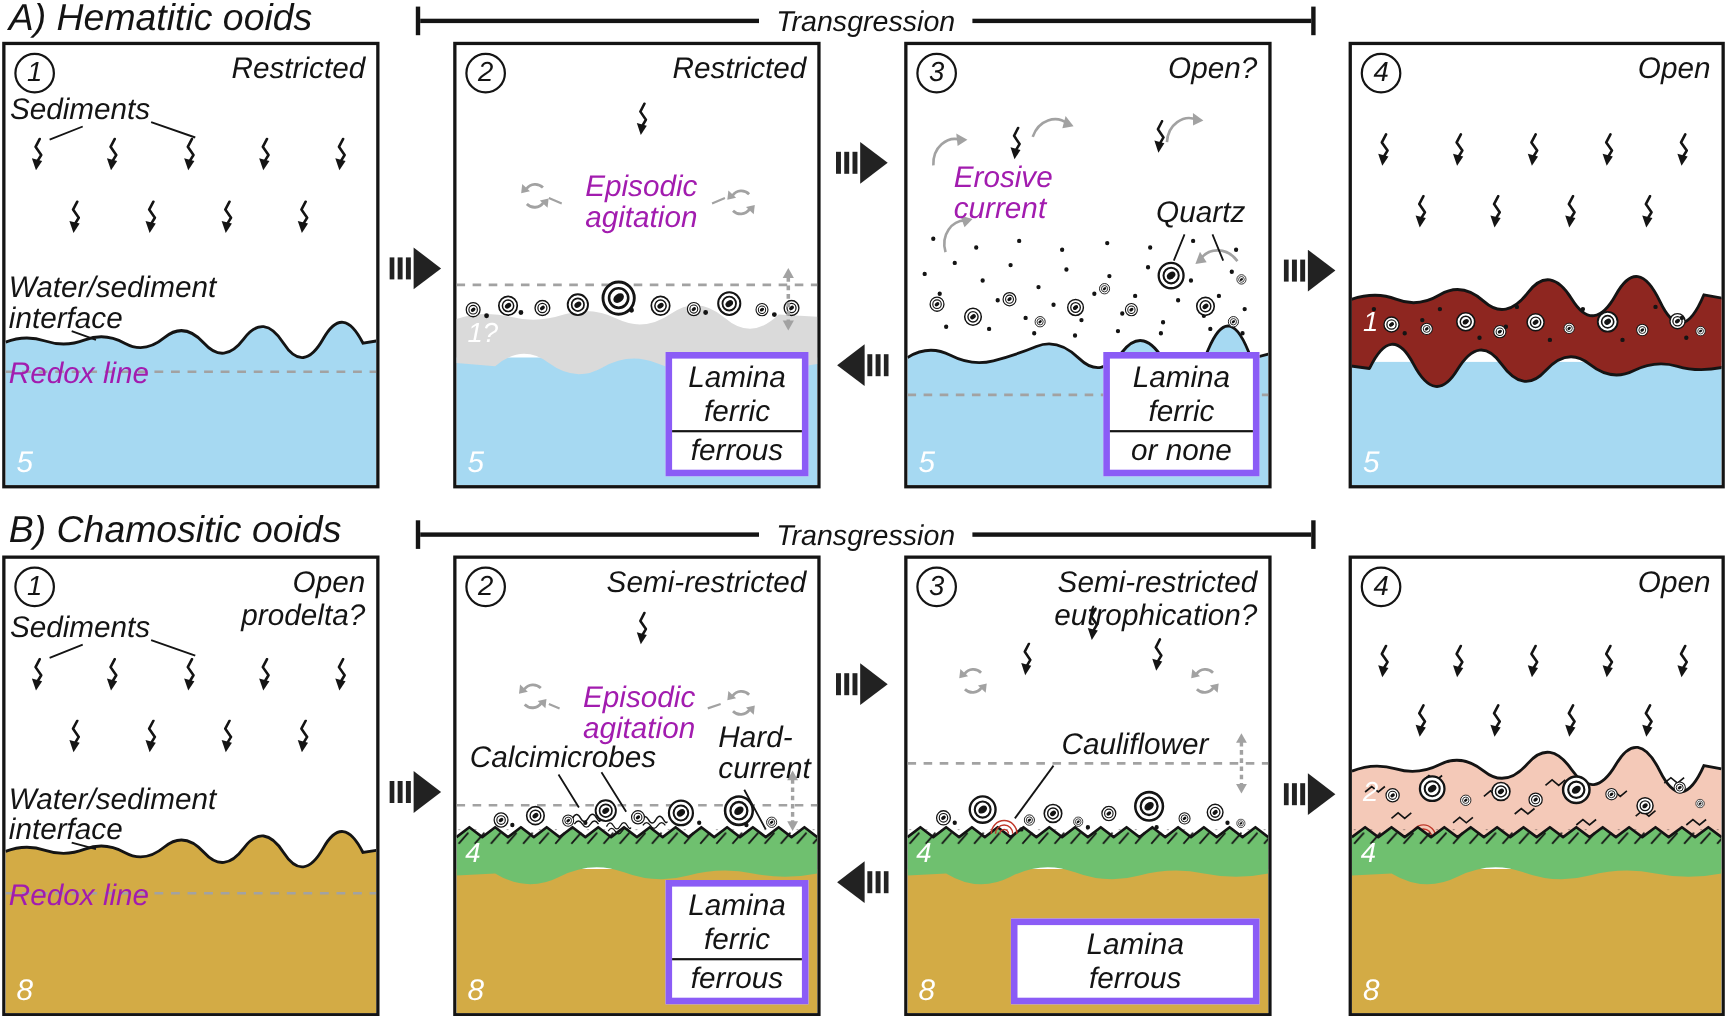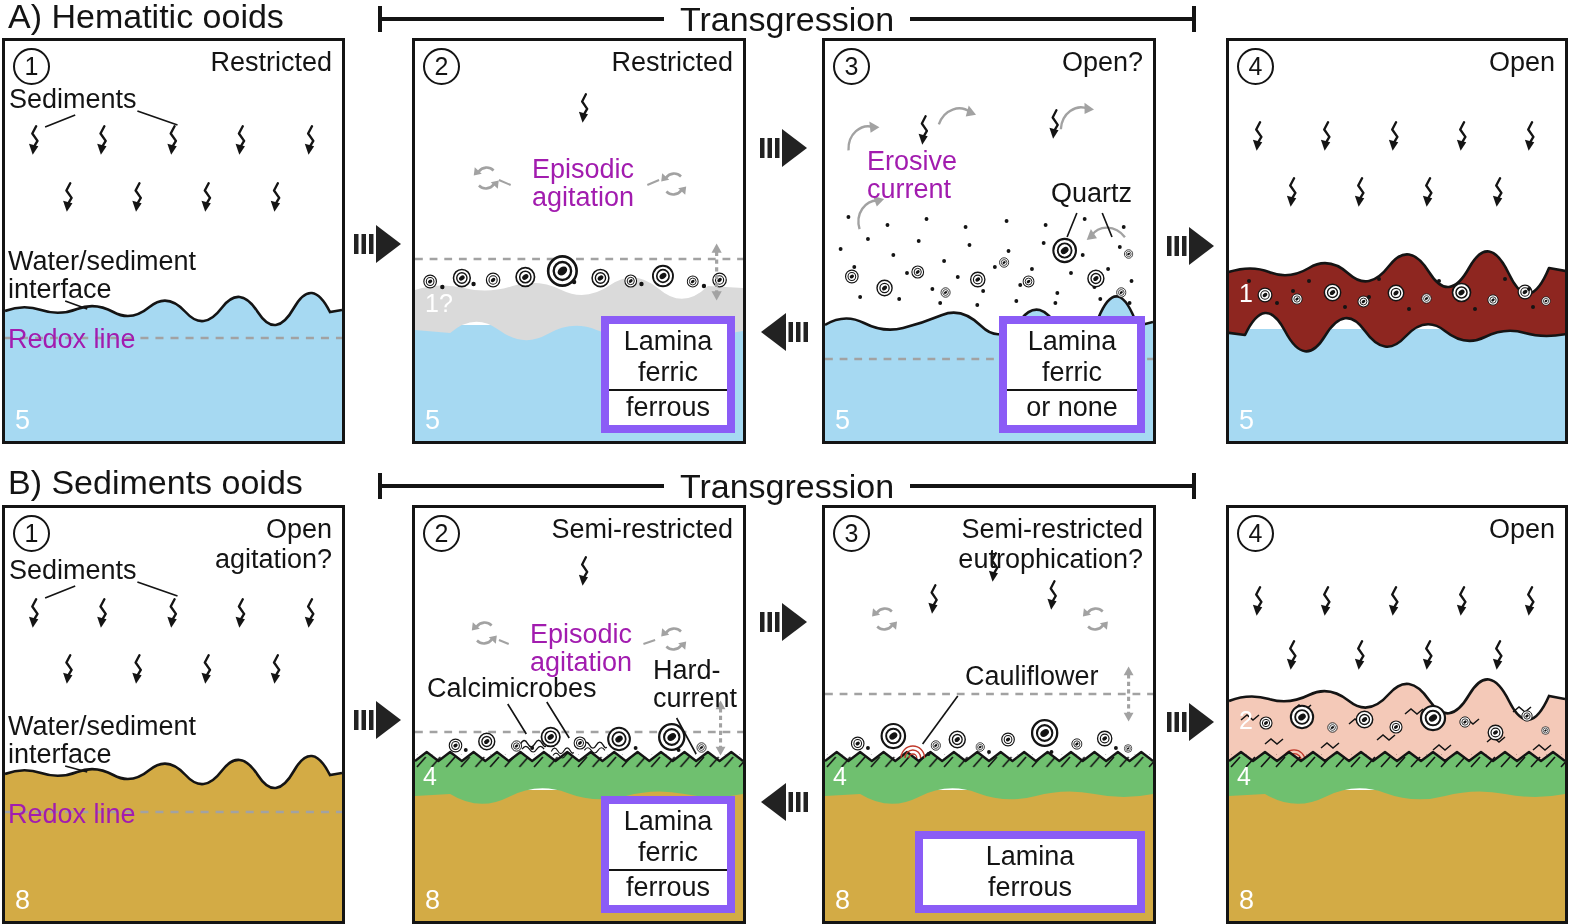--- a/index.html
+++ b/index.html
@@ -1,44 +1,44 @@
 <!DOCTYPE html>
 <html><head>
 <meta charset="utf-8">
 <style>
   html,body { margin:0; padding:0; background:#fff; }
   .stage {
     position:relative; width:1571px; height:924px; background:#fff; overflow:hidden;
-    font-family:"Liberation Sans", sans-serif; color:#141414;
+    font-family:"Liberation Sans", sans-serif; color:#141414;font-style:italic;
   }
   .sec-title { position:absolute; font-size:34px; line-height:36px; white-space:nowrap; }
   .trans { position:absolute; display:flex; align-items:center; height:34px; }
   .trans .tick { width:4px; height:26px; background:#141414; }
   .trans .bar  { flex:1; height:4px; background:#141414; }
-  .trans .lbl  { font-size:34px; padding:0 16px; white-space:nowrap; }
+  .trans .lbl  { font-size:26px; padding:0 16px; white-space:nowrap; }
 
   .panel { position:absolute; border:3px solid #141414; background:#fff; box-sizing:border-box; }
   .rowA { top:38px; height:406px; }
   .rowB { top:505px; height:419px; }
   .scene { position:absolute; left:0; top:0; width:100%; height:100%; display:block; }
 
   .stage-circle {
     position:absolute; left:8px; top:7px; width:33px; height:33px;
     border:2.5px solid #141414; border-radius:50%;
     display:flex; align-items:center; justify-content:center; font-size:25px;
   }
   .cond { position:absolute; right:10px; top:6px; font-size:27px; line-height:30px; text-align:right; white-space:nowrap; }
   .zlabel { position:absolute; font-size:27px; line-height:28px; white-space:nowrap; }
   .gray { color:#a21caf; }
   .band-num { position:absolute; font-size:25px; color:#fff; }
   .depth { position:absolute; left:10px; bottom:5px; font-size:27px; color:#fff; }
   .center { text-align:center; }
 
   .obox {
-    position:absolute; background:#fff; border:8px solid #8b5cf6;
+    position:absolute; background:#fff; border:6px solid #8b5cf6;
     text-align:center; font-size:27px; line-height:31px; padding:2px 4px; box-sizing:content-box;
   }
   .obox .dv { border-top:2.5px solid #141414; margin:1px -4px 0; padding-top:1px; }
 
   .tarrow { position:absolute; width:48px; height:40px; }
   .tarrow svg { width:100%; height:100%; display:block; }
 </style>
 </head>
 <body>
 
@@ -274,21 +274,21 @@
           <use href="#sym-arrow-r" width="48" height="40"></use>
         </g>
       </svg>
   </div>
   <div class="tarrow" style="left:1167px;top:226px;">
     <svg viewBox="0 0 48 40">
         <use href="#sym-arrow-r" width="48" height="40"></use>
       </svg>
   </div>
 
-  <div class="sec-title" style="left:8px;top:464px;">B) Sediments ooids</div>
+  <div class="sec-title" style="left:8px;top:464px;">B) Chamositic ooids</div>
   <div class="trans" style="left:378px;top:469px;width:818px;">
     <div class="tick"></div>
     <div class="bar"></div>
     <div class="lbl">Transgression</div>
     <div class="bar"></div>
     <div class="tick"></div>
   </div>
 
   <div class="panel rowB" style="left:2px;width:343px;">
     <svg class="scene" viewBox="0 0 336 413" preserveAspectRatio="none">
@@ -304,21 +304,21 @@
         <use href="#sym-zz" x="297" y="90" width="15" height="31"></use>
         <use href="#sym-zz" x="56" y="146" width="15" height="31"></use>
         <use href="#sym-zz" x="125" y="146" width="15" height="31"></use>
         <use href="#sym-zz" x="194" y="146" width="15" height="31"></use>
         <use href="#sym-zz" x="263" y="146" width="15" height="31"></use>
       </g>
     </svg>
     <div class="stage-circle">1</div>
     <div class="cond">
       <div>Open</div>
-      <div>agitation?</div>
+      <div>prodelta?</div>
     </div>
     <div class="zlabel" style="left:4px;top:48px;">Sediments</div>
     <div class="zlabel" style="left:3px;top:204px;">
       <div>Water/sediment</div>
       <div>interface</div>
     </div>
     <div class="zlabel gray" style="left:3px;top:292px;">Redox line</div>
     <div class="depth">8</div>
   </div>
 

